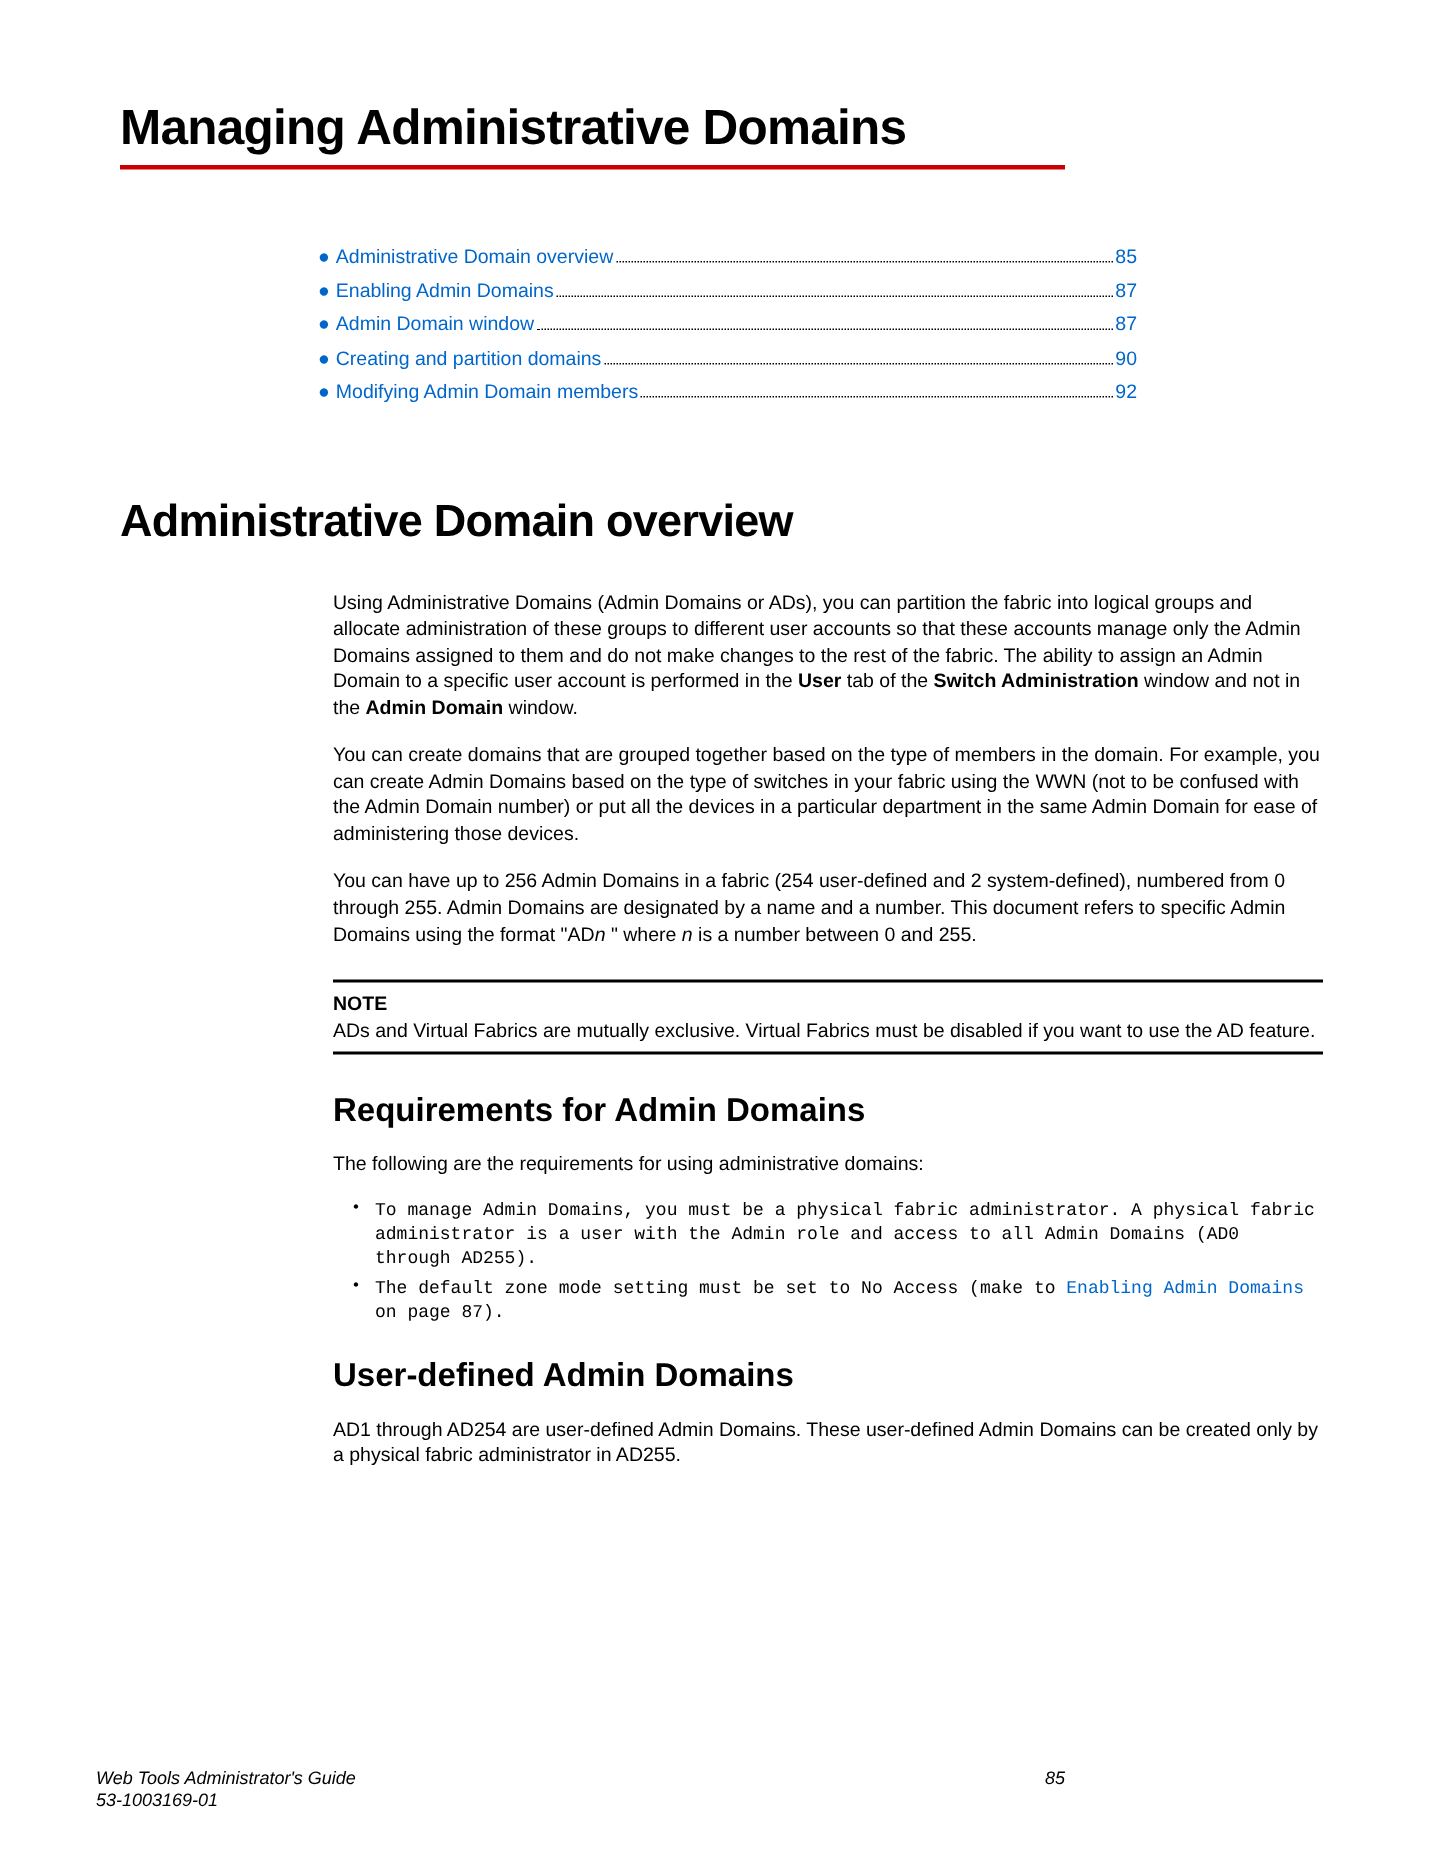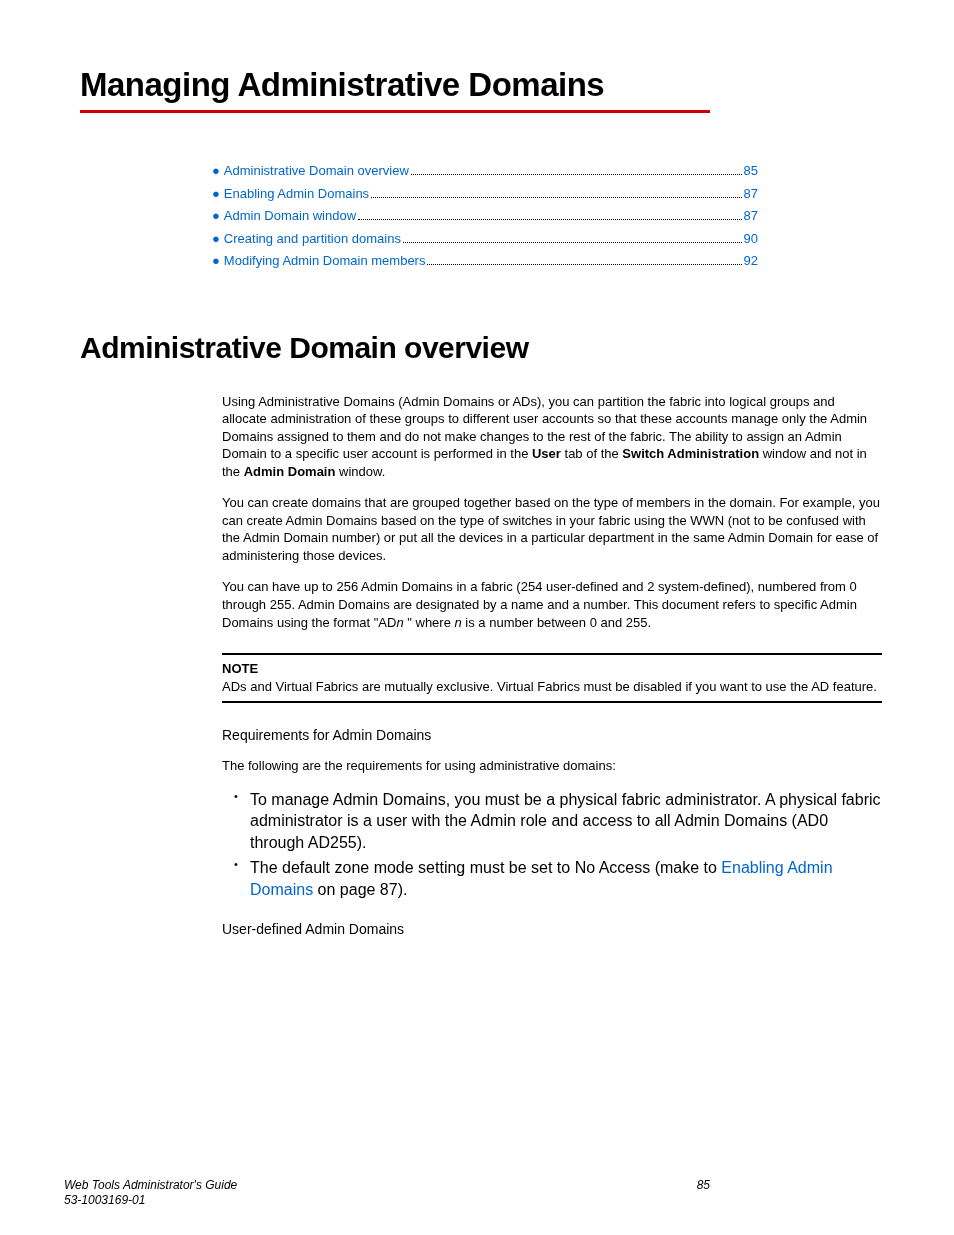--- a/index.html
+++ b/index.html
@@ -90,36 +90,37 @@
     height: 2px;
     background: #000;
   }
   .note-body {
     padding: 5px 0 6px 0;
     font-size: 13px;
     line-height: 1.35;
   }
   h2.subsection {
     font-family: "Arial Narrow", Arial, sans-serif;
-    font-weight: normal;
-    font-size: 14px;
+    font-weight: bold;
+    font-size: 22px;
     margin: 14px 0 14px 0;
     font-stretch: condensed;
   }
   ul.bullets {
     margin: 0 0 20px 0;
     padding-left: 16px;
     list-style: none;
   }
   ul.bullets li {
     position: relative;
     padding-left: 12px;
     margin-bottom: 4px;
     line-height: 1.35;
-    font-size: 16px;
+    font-size: 12px;
+    font-family: Liberation Mono, monospace;
   }
   ul.bullets li::before {
     content: "•";
     position: absolute;
     left: -4px;
     top: 0;
     font-size: 11px;
   }
   a.inline-link { color: #0066cc; text-decoration: none; }
   .footer {
@@ -198,20 +199,21 @@
     <h2 class="subsection">Requirements for Admin Domains</h2>
     <p>The following are the requirements for using administrative domains:</p>
     <ul class="bullets">
       <li>To manage Admin Domains, you must be a physical fabric administrator. A physical fabric administrator is a user with the Admin role and access to all Admin Domains (AD0 through AD255).</li>
       <li>
         <span>The default zone mode setting must be set to No Access (make to </span><a class="inline-link">Enabling Admin Domains</a><span> on page 87).</span>
       </li>
     </ul>
 
     <h2 class="subsection">User-defined Admin Domains</h2>
+    <p>AD1 through AD254 are user-defined Admin Domains. These user-defined Admin Domains can be created only by a physical fabric administrator in AD255.</p>
   </div>
 
   <div class="footer">
     <div class="footer-left">
       <span>Web Tools Administrator's Guide</span><br>
       <span>53-1003169-01</span>
     </div>
     <div>85</div>
   </div>
 

